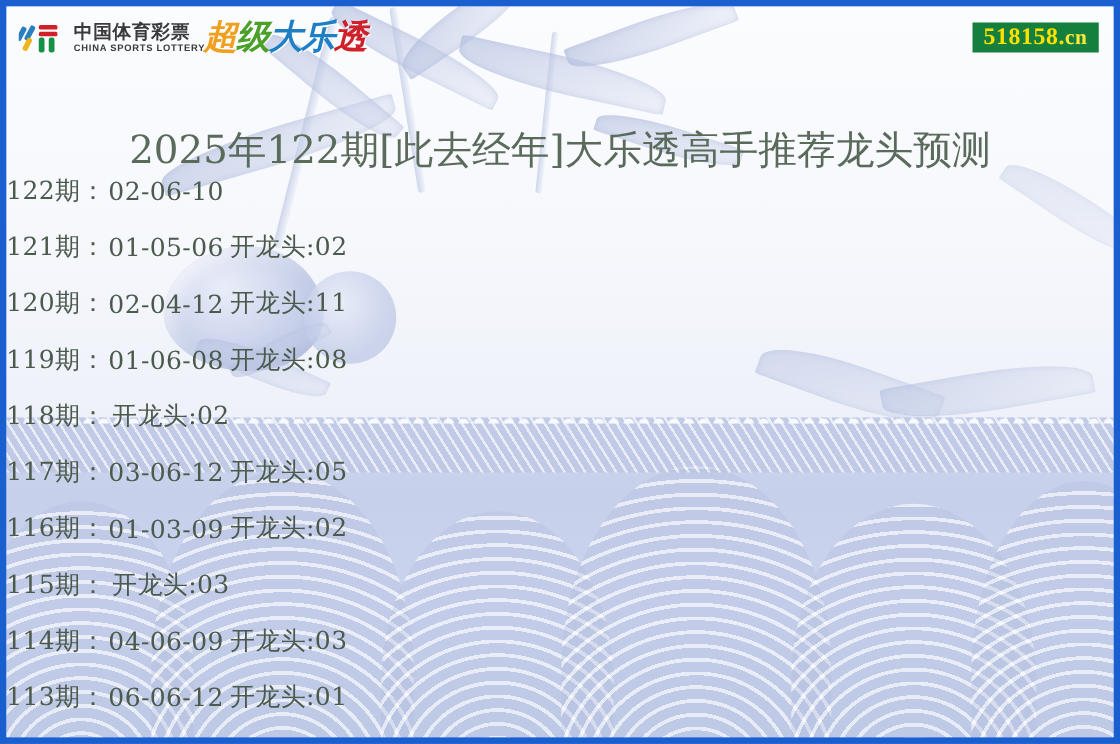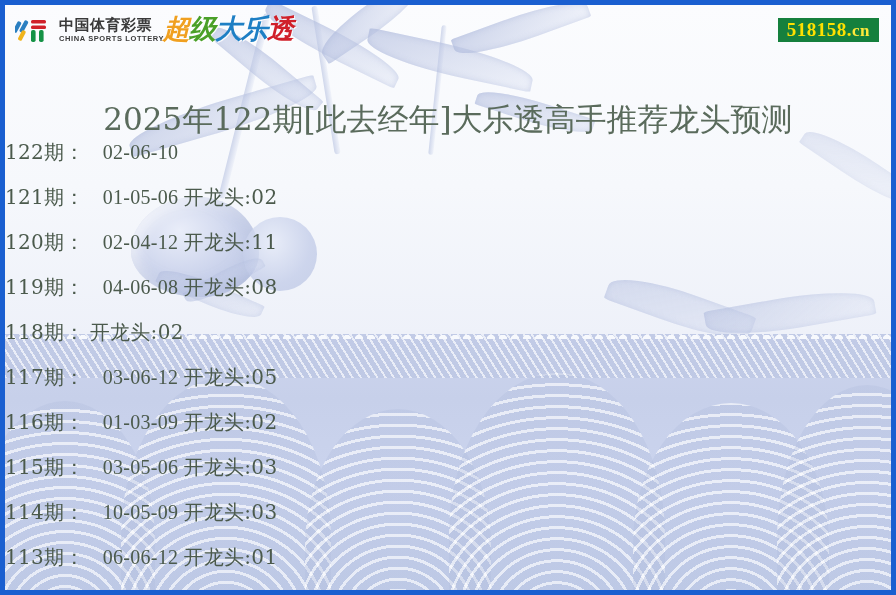--- a/index.html
+++ b/index.html
@@ -199,21 +199,21 @@
   .row {
     height:45px;
     font-family:"DejaVu Serif","Liberation Serif",serif;
     font-size:20px;
     color:#4b5a4c;
     letter-spacing:.3px;
     white-space:nowrap;
     display:flex; align-items:center;
   }
   .row .issue   { }
-  .row .nums    { margin-left:18px;font-family:Liberation Serif, serif; }
+  .row .nums    { margin-left:2px; }
   .row .result  { margin-left:5px; }
 </style>
 </head>
 <body>
 
 <div id="page">
 
   <div id="canvas">
 
     <div id="bg">
@@ -294,45 +294,44 @@
         <span class="nums">01-05-06</span>
         <span class="result">开龙头:02</span>
       </div>
       <div class="row">
         <span class="issue">120期：</span>
         <span class="nums">02-04-12</span>
         <span class="result">开龙头:11</span>
       </div>
       <div class="row">
         <span class="issue">119期：</span>
-        <span class="nums">04-06-08</span>
+        <span class="nums">01-06-08</span>
         <span class="result">开龙头:08</span>
       </div>
       <div class="row">
         <span class="issue">118期：</span>
         <span class="result">开龙头:02</span>
       </div>
       <div class="row">
         <span class="issue">117期：</span>
         <span class="nums">03-06-12</span>
         <span class="result">开龙头:05</span>
       </div>
       <div class="row">
         <span class="issue">116期：</span>
         <span class="nums">01-03-09</span>
         <span class="result">开龙头:02</span>
       </div>
       <div class="row">
         <span class="issue">115期：</span>
-        <span class="nums">03-05-06</span>
         <span class="result">开龙头:03</span>
       </div>
       <div class="row">
         <span class="issue">114期：</span>
-        <span class="nums">10-05-09</span>
+        <span class="nums">04-06-09</span>
         <span class="result">开龙头:03</span>
       </div>
       <div class="row">
         <span class="issue">113期：</span>
         <span class="nums">06-06-12</span>
         <span class="result">开龙头:01</span>
       </div>
 
     </div>
   </div>

